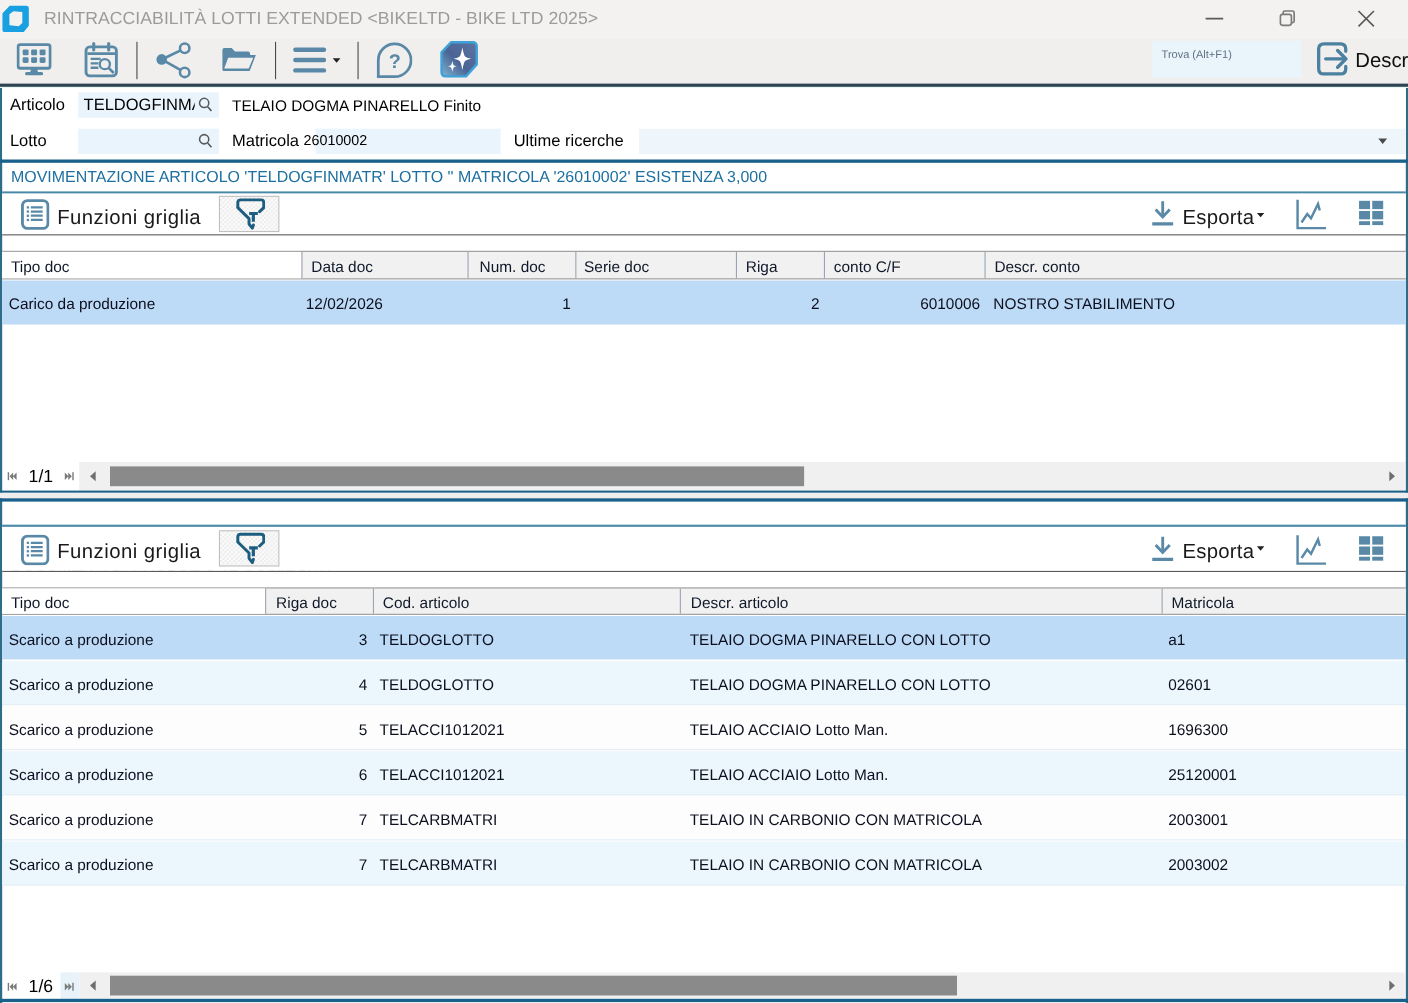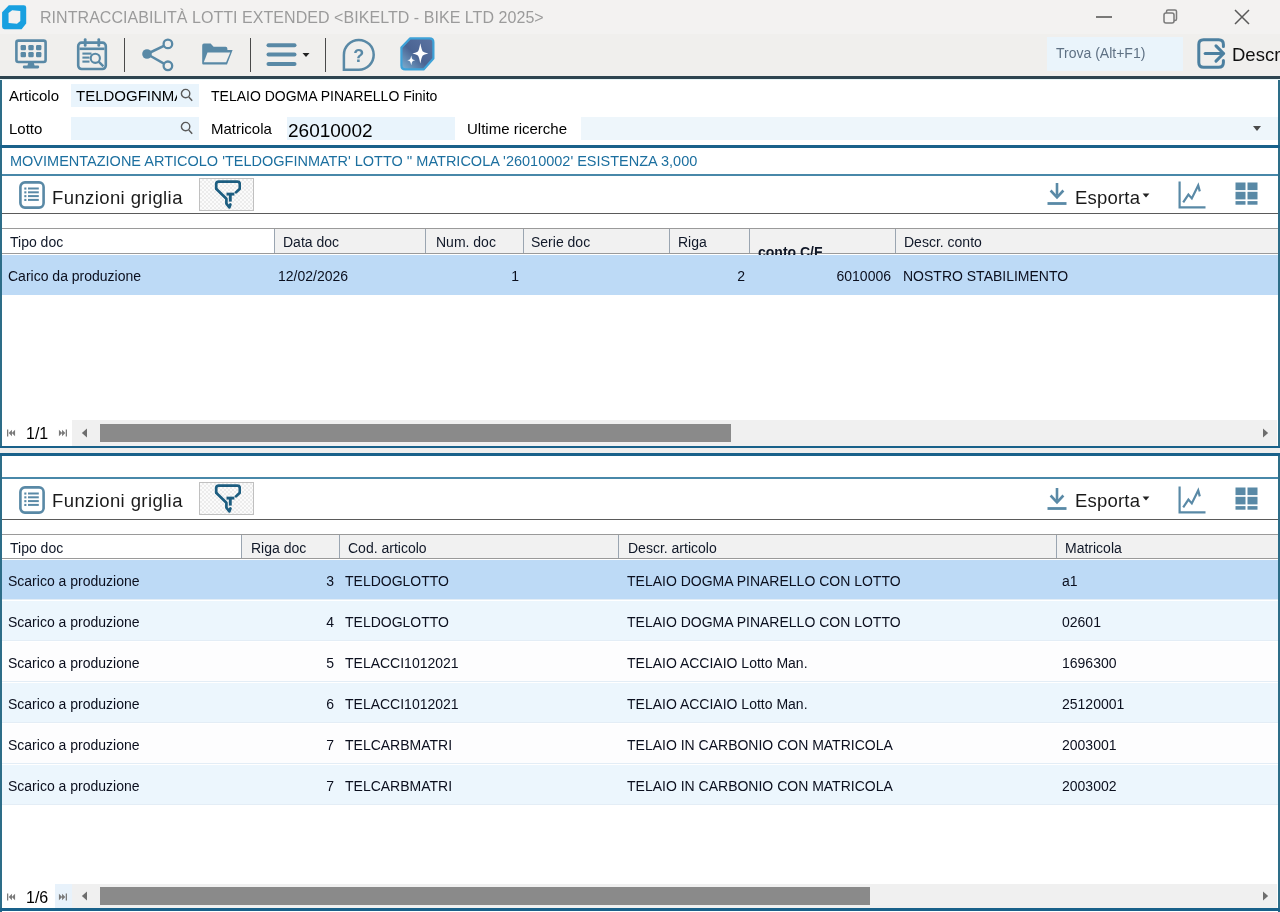--- a/index.html
+++ b/index.html
@@ -115,21 +115,21 @@
       <stop offset="0.55" stop-color="#4a6493"></stop>
       <stop offset="1" stop-color="#7fb3d4"></stop>
     </linearGradient>
   </defs>
   <path d="M 10,1.4 L 29.5,1.4 Q 33.4,1.4 33.4,5.3 L 33.4,21.5 L 23.6,32.4 L 5.2,32.4 Q 1.4,32.4 1.4,28.5 L 1.4,10.6 Z" fill="url(#sg)" stroke="#3ea2d8" stroke-width="2.2" stroke-linejoin="round"></path>
   <path d="M 20.3,6.2 Q 21.7,13.2 22.8,14.4 Q 24,15.6 28.3,16.4 Q 24,17.3 22.8,18.5 Q 21.7,19.6 20.3,26.6 Q 19,19.6 17.9,18.5 Q 16.7,17.3 12.4,16.4 Q 16.7,15.6 17.9,14.4 Q 19,13.2 20.3,6.2 Z" fill="#fff"></path>
   <path d="M 11.2,18.4 Q 11.9,21.7 12.4,22.3 Q 13,22.9 15.1,23.3 Q 13,23.8 12.4,24.4 Q 11.9,25 11.2,28.3 Q 10.6,25 10,24.4 Q 9.4,23.8 7.3,23.3 Q 9.4,22.9 10,22.3 Q 10.6,21.7 11.2,18.4 Z" fill="#fff"></path>
 </svg>
 
 <div class="abs" style="left:1047px;top:37px;width:136px;height:34px;background:#eaf4fb;"></div>
-<div class="abs" style="left:1056px;top:45px;font-size:14px;color:#5f7184;">Trova (Alt+F1)</div>
+<div class="abs" style="left:1056px;top:45px;font-size:10px;color:#5f7184;">Trova (Alt+F1)</div>
 
 <svg class="abs" style="left:1197px;top:38px" width="32" height="31" viewBox="0 0 32 31">
   <path fill="none" stroke="#4c80a0" stroke-width="3" stroke-linecap="round" d="M 26.4,8.6 L 26.4,6.6 Q 26.4,1.8 21.6,1.8 L 6.6,1.8 Q 1.8,1.8 1.8,6.6 L 1.8,24.4 Q 1.8,29.2 6.6,29.2 L 21.6,29.2 Q 26.4,29.2 26.4,24.4 L 26.4,22.4"></path>
   <g stroke="#4c80a0" stroke-width="3.1" fill="none" stroke-linecap="round" stroke-linejoin="round">
     <line x1="8.2" y1="15.5" x2="26" y2="15.5"></line>
     <path d="M 19,7.9 L 26.6,15.5 L 19,23.1"></path>
   </g>
 </svg>
 <div class="abs" style="left:1232px;top:44px;font-size:18.5px;color:#101010;">Descr</div>
 
@@ -149,21 +149,21 @@
 <div class="abs lbl" style="left:211px;top:88px;font-size:14px;">TELAIO DOGMA PINARELLO Finito</div>
 
 <div class="abs lbl" style="left:9px;top:120px;">Lotto</div>
 <div class="abs inp" style="left:71px;top:117px;width:128px;height:23px;"></div>
 <svg class="abs" style="left:179px;top:120px" width="16" height="17" viewBox="0 0 16 17">
   <circle cx="6.6" cy="6.6" r="4.2" fill="none" stroke="#5a5a5a" stroke-width="1.4"></circle>
   <line x1="9.8" y1="10" x2="13.2" y2="13.8" stroke="#5a5a5a" stroke-width="1.5"></line>
 </svg>
 <div class="abs lbl" style="left:211px;top:120px;">Matricola</div>
 <div class="abs inp" style="left:287px;top:117px;width:168px;height:23px;"></div>
-<div class="abs" style="left:288px;top:120px;font-size:19px;color:#000;">26010002</div>
+<div class="abs" style="left:276px;top:120px;font-size:13px;color:#000;">26010002</div>
 <div class="abs lbl" style="left:467px;top:120px;">Ultime ricerche</div>
 <div class="abs inp" style="left:581px;top:117px;width:697px;height:23px;background:#eef6fb;"></div>
 <svg class="abs" style="left:1252px;top:125px" width="10" height="7" viewBox="0 0 10 7">
   <path d="M 1,1 L 9,1 L 5,6 Z" fill="#4a4a4a"></path>
 </svg>
 
 <div class="abs tealband" style="left:0;top:145px;width:1280px;height:2.5px;"></div>
 <div class="abs hdrtext" style="left:10px;top:153px;">MOVIMENTAZIONE ARTICOLO 'TELDOGFINMATR' LOTTO '' MATRICOLA '26010002' ESISTENZA 3,000</div>
 <div class="abs tealband" style="left:2px;top:174px;width:1276px;height:2px;background:#4888a9;"></div>
 
@@ -225,21 +225,21 @@
 
 <div class="abs" style="left:2px;top:213px;width:1276px;height:1px;background:#5a5a5a;"></div>
 
 <div class="abs" style="left:2px;top:228px;width:1276px;height:26px;border-top:1px solid #9a9a9a;border-bottom:1px solid #9a9a9a;background:#f1f1f1;"></div>
 <div class="abs" style="left:2px;top:229px;width:272px;height:24px;background:#ffffff;"></div>
 <div class="abs gh" style="left:10px;top:234px;">Tipo doc</div>
 <div class="abs gh" style="left:283px;top:234px;">Data doc</div>
 <div class="abs gh" style="left:436px;top:234px;">Num. doc</div>
 <div class="abs gh" style="left:531px;top:234px;">Serie doc</div>
 <div class="abs gh" style="left:678px;top:234px;">Riga</div>
-<div class="abs gh" style="left:758px;top:244px;font-weight:bold;">conto C/F</div>
+<div class="abs gh" style="left:758px;top:234px;">conto C/F</div>
 <div class="abs gh" style="left:904px;top:234px;">Descr. conto</div>
 <div class="abs colsep" style="left:274px;top:229px;height:24px;"></div>
 <div class="abs colsep" style="left:425px;top:229px;height:24px;"></div>
 <div class="abs colsep" style="left:523px;top:229px;height:24px;"></div>
 <div class="abs colsep" style="left:669px;top:229px;height:24px;"></div>
 <div class="abs colsep" style="left:749px;top:229px;height:24px;"></div>
 <div class="abs colsep" style="left:895px;top:229px;height:24px;"></div>
 
 <div class="abs" style="left:2px;top:255px;width:1276px;height:40px;background:#bddaf6;"></div>
 <div class="abs cell" style="left:8px;top:268px;">Carico da produzione</div>

